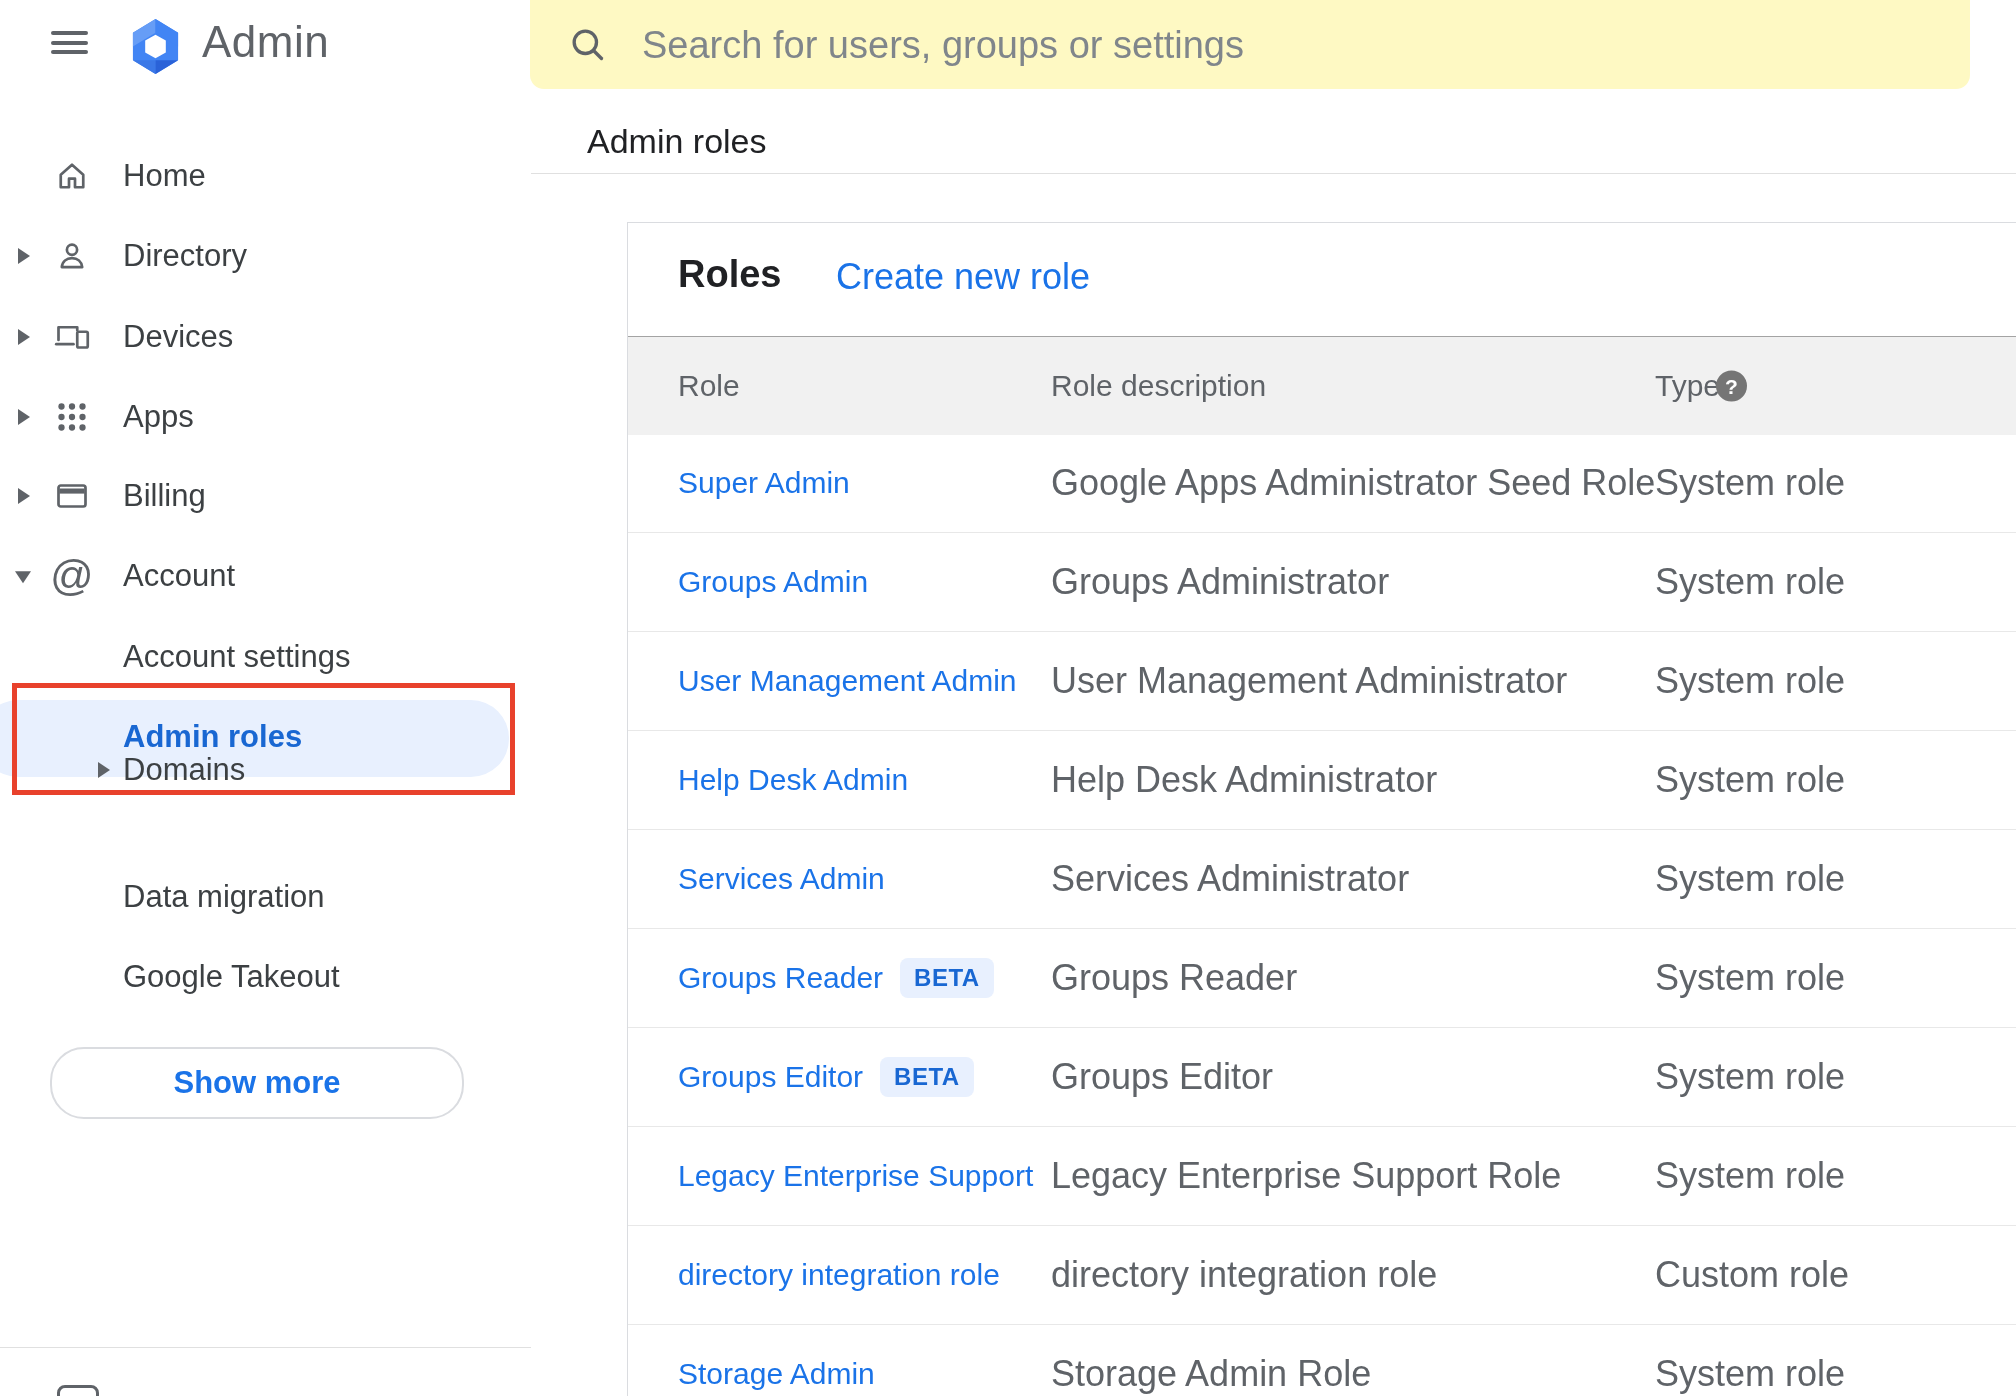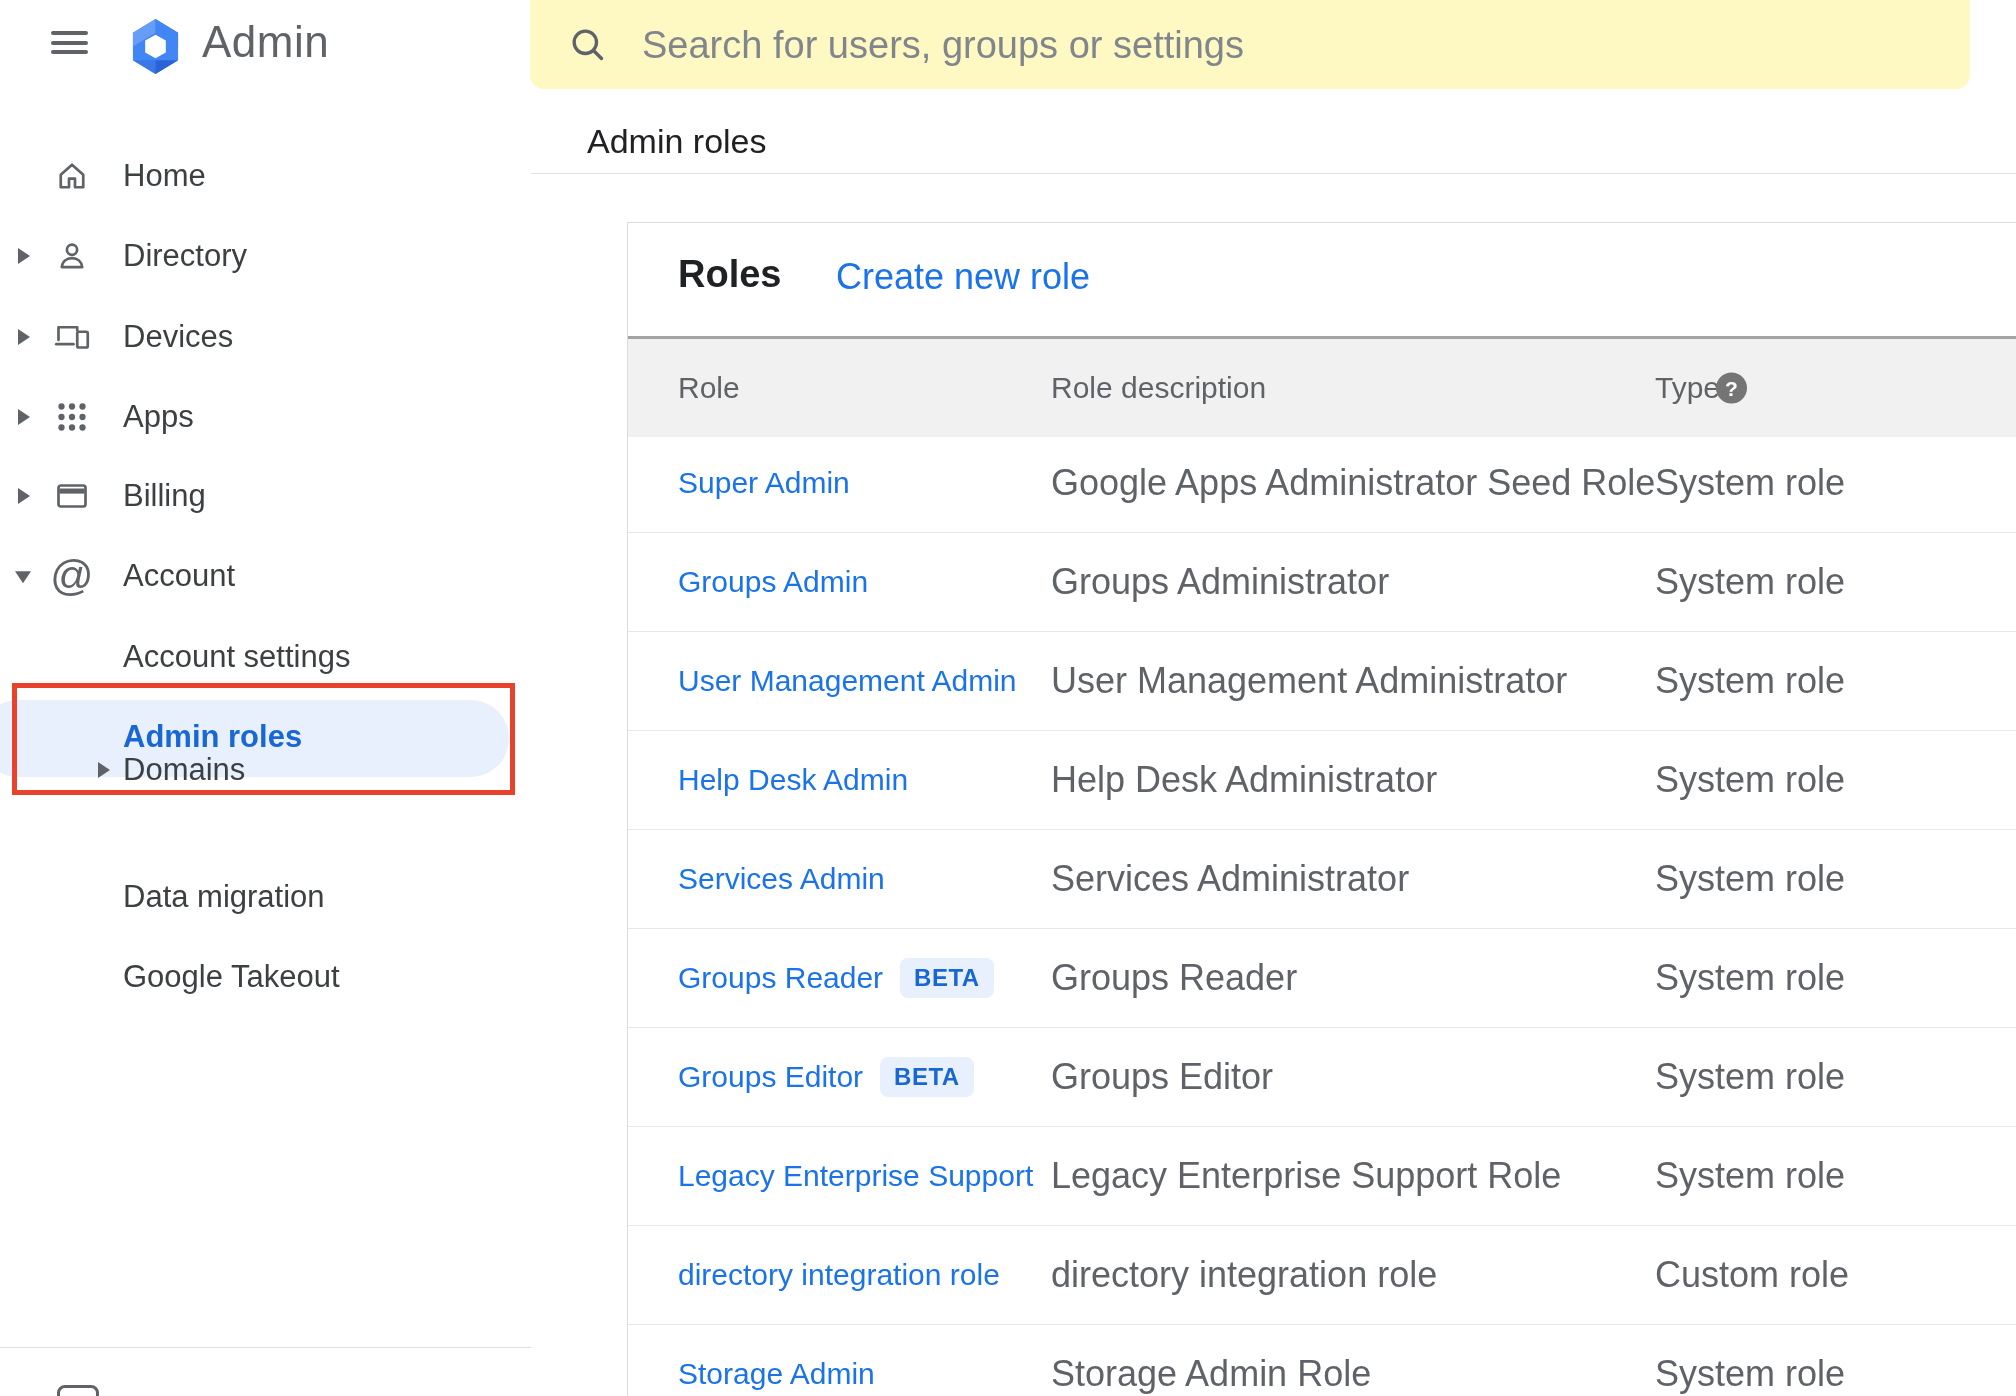--- a/index.html
+++ b/index.html
@@ -42,21 +42,21 @@
                 background:transparent;font-family:"Liberation Sans",sans-serif;font-size:38px;color:#3c4043;}
   #search-input::placeholder{color:#80868b;opacity:1;}
   #breadcrumb{left:587px;top:122px;font-size:34px;color:#202124;}
   #content-divider{left:531px;top:173px;width:1485px;height:1px;background:#e0e0e0;}
 
   
   #card{left:627px;top:222px;width:1389px;height:1174px;background:#fff;
         border-top:1px solid #dadce0;border-left:1px solid #dadce0;}
   #card-title{left:50px;top:30px;font-size:38px;font-weight:bold;color:#202124;text-align:center;}
   #create-link{left:208px;top:33px;font-size:36px;color:#1a73e8;cursor:pointer;}
-  #table-head{left:0;top:113px;width:1389px;height:98px;background:#f1f1f1;border-top:3px solid #a3a3a3;}
+  #table-head{left:0;top:113px;width:1389px;height:98px;background:#f1f1f1;border-top:1px solid #a3a3a3;}
   .th{position:absolute;top:50%;transform:translateY(-50%);font-size:30px;color:#5f6368;white-space:nowrap;}
   #th-role{left:50px;} #th-desc{left:423px;} #th-type{left:1027px;}
   #help-icon{position:absolute;left:1088px;top:50%;transform:translateY(-50%);width:31px;height:31px;
              border-radius:50%;background:#757575;color:#fff;display:flex;align-items:center;justify-content:center;
              font-size:21px;font-weight:bold;cursor:pointer;}
   #rows{left:0;top:211px;width:1389px;}
   .row{position:relative;width:1389px;height:98px;border-bottom:1px solid #e8e8e8;}
   .cell-role{position:absolute;left:50px;top:50%;transform:translateY(-50%);display:flex;align-items:center;white-space:nowrap;}
   .cell-role a{font-size:30px;color:#1a73e8;text-decoration:none;cursor:pointer;}
   .beta{margin-left:17px;background:#e8f0fe;color:#1967d2;font-size:24px;font-weight:bold;
@@ -177,20 +177,23 @@
     <div class="nav-item abs" style="top:857px">
       <span class="label">Data migration</span>
     </div>
 
     <div class="nav-item abs" style="top:937px">
       <span class="label">Google Takeout</span>
     </div>
 
     <div id="red-box" class="abs"></div>
 
+    <div id="show-more" class="abs">
+      <span>Show more</span>
+    </div>
 
     <div id="sidebar-bottom-divider" class="abs"></div>
     <div id="partial-icon" class="abs"></div>
   </div>
 
   <div id="search-bar" class="abs">
     <span id="search-icon" class="abs">
       <svg width="40" height="40" viewBox="0 0 24 24">
         <circle cx="11" cy="11" r="6.7" fill="none" stroke="#5f6368" stroke-width="2"></circle>
         <line x1="15.9" y1="15.9" x2="20.7" y2="20.7" stroke="#5f6368" stroke-width="2" stroke-linecap="round"></line>

